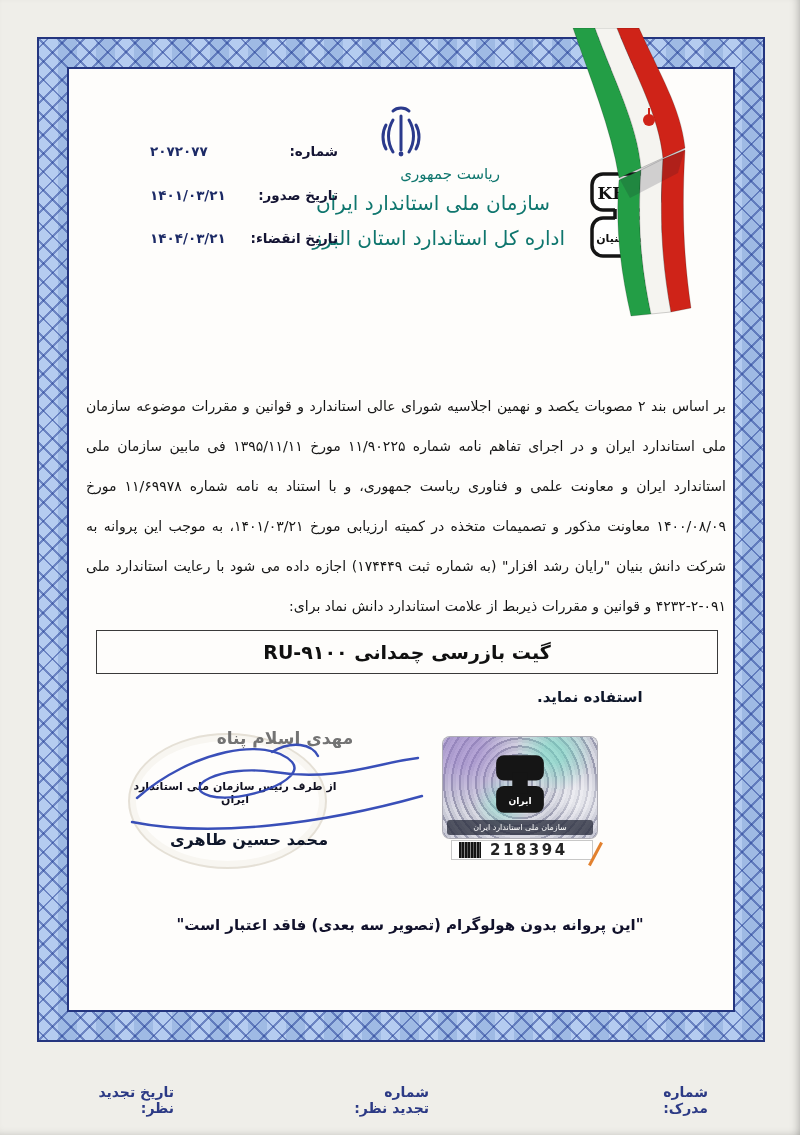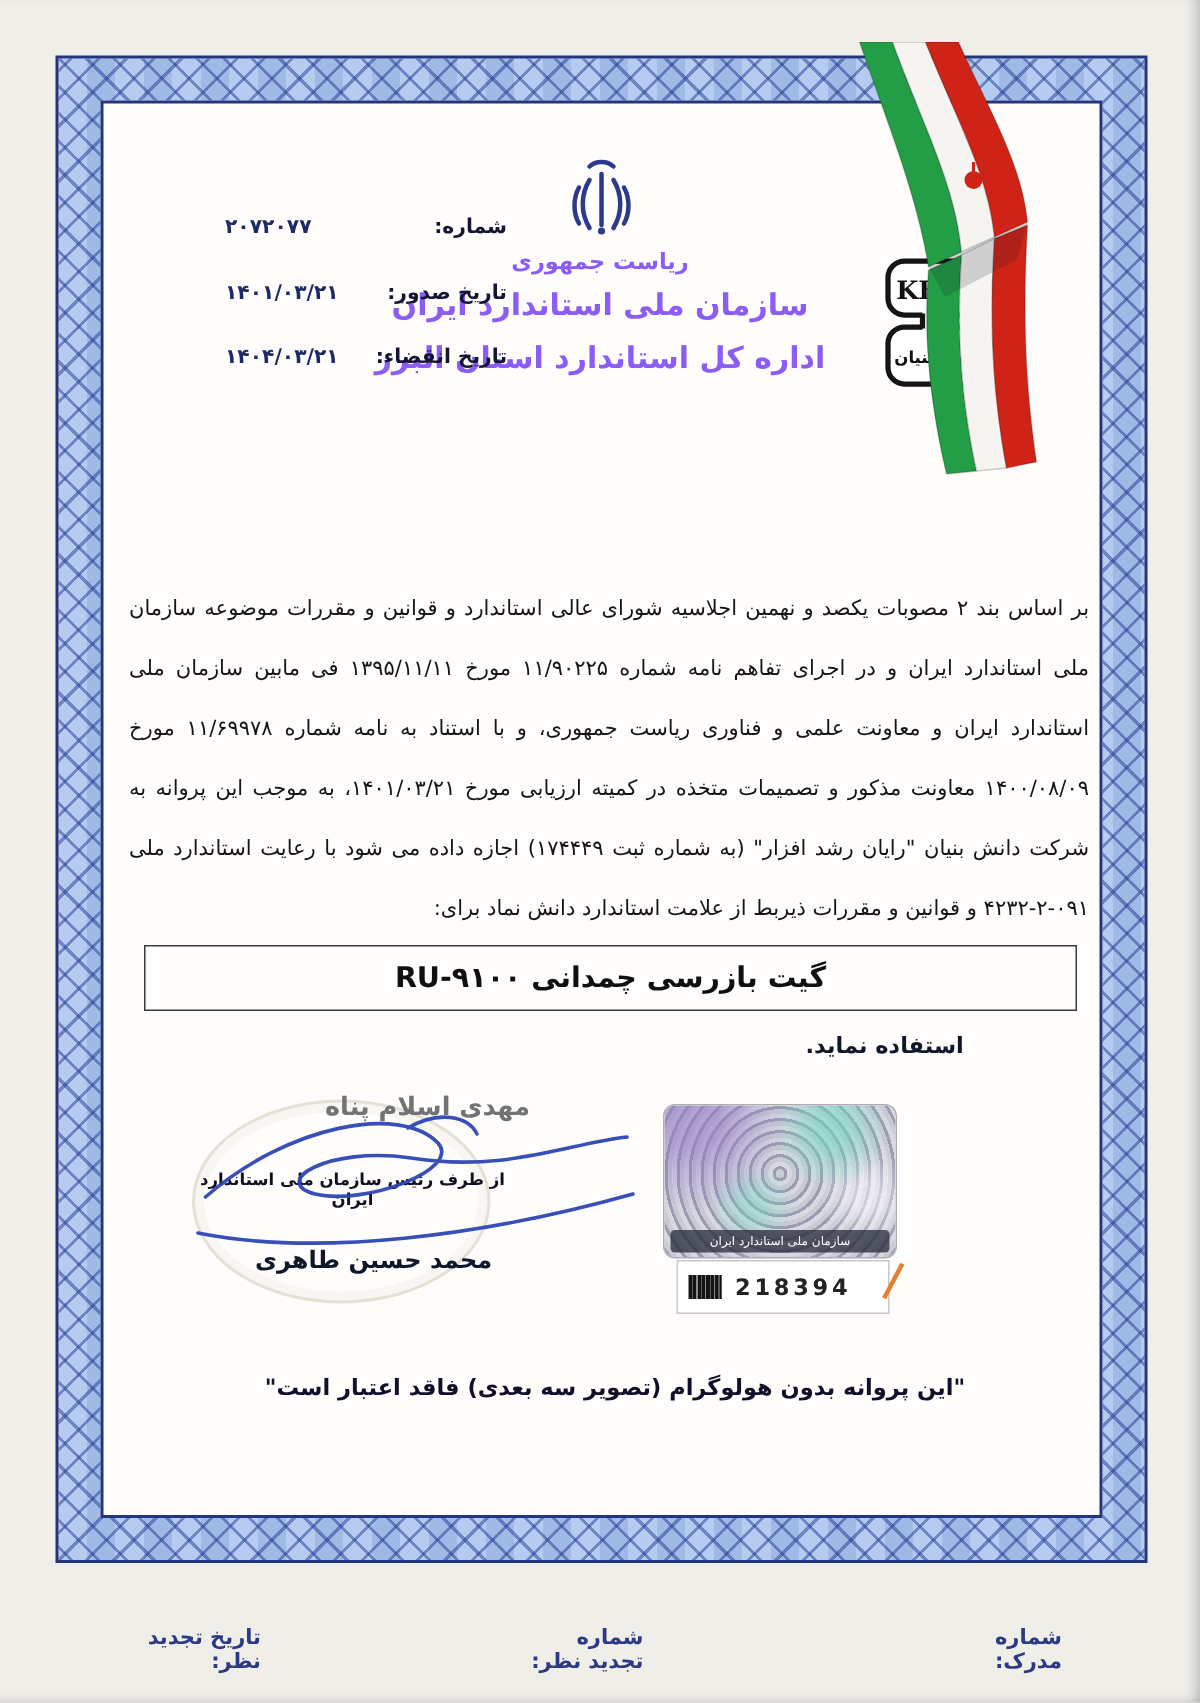--- a/index.html
+++ b/index.html
@@ -20,21 +20,21 @@
       repeating-linear-gradient(45deg, rgba(36,62,150,0) 0 5px, rgba(36,62,150,.50) 5px 7px, rgba(36,62,150,0) 7px 13px),
       repeating-linear-gradient(135deg, rgba(36,62,150,0) 0 5px, rgba(36,62,150,.50) 5px 7px, rgba(36,62,150,0) 7px 13px),
       repeating-linear-gradient(90deg, #b5ccf0 0 19px, #9fbae4 19px 38px);
   }
   .paper{
     position:absolute; left:67px; top:67px; width:664px; height:941px;
     background:#fefdfb; border:2px solid #24357f;
   }
   
   .emblem{position:absolute; left:380px; top:104px;}
-  .hdr-center{position:absolute; color:#8b5cf6; text-align:center; font-weight:bold;}
+  .hdr-center{position:absolute; color:#0f766e; font-weight:normal;}
   .hdr1{left:300px; top:165px; width:200px; font-size:15px;}
   .hdr2{left:250px; top:191px; width:300px; font-size:20px;}
   .hdr3{left:235px; top:226px; width:330px; font-size:20px;}
   .meta{position:absolute; left:150px; width:188px; display:flex; justify-content:space-between; font-size:13.5px; font-weight:bold; color:#141433;}
   .meta .v{color:#1c2a66;}
   .m1{top:143px;} .m2{top:187px;} .m3{top:230px;}
   
   .kb{position:absolute; left:584px; top:168px;}
   
   .ribbon{position:absolute; left:545px; top:28px; pointer-events:none;}
@@ -74,21 +74,21 @@
       radial-gradient(circle at 88% 60%, rgba(255,255,255,.5) 0 6%, rgba(255,255,255,0) 22%),
       repeating-radial-gradient(circle at 50% 45%, #c9cad6 0 3px, #9b9cb0 3px 5px, #d8d8e2 5px 8px);
     box-shadow:0 0 0 1px rgba(120,120,135,.6);
   }
   .holo-mark{position:absolute; left:47px; top:14px;}
   .holo-band{
     position:absolute; left:4px; right:4px; bottom:3px; height:15px; border-radius:3px;
     background:rgba(42,46,62,.78); color:#fff; font-size:8px; line-height:15px; text-align:center;
   }
   .serial-strip{
-    position:absolute; left:451px; top:840px; width:142px; height:36px;
+    position:absolute; left:451px; top:840px; width:142px; height:20px;
     background:#fff; border:1px solid #c8c8c8; display:flex; align-items:center; gap:9px;
     direction:ltr; padding:0 7px; box-sizing:border-box;
   }
   .barcode{width:22px; height:16px;
     background:
       repeating-linear-gradient(90deg,#141414 0 2px,#5a5a5a 2px 3px,#141414 3px 5px,#8a8a8a 5px 6px),
       #222;}
   .serial{font-size:15px; font-weight:bold; letter-spacing:2.5px; color:#232323;}
   .orange-tick{position:absolute; left:594px; top:841px; width:3px; height:26px; background:#e2812f; transform:rotate(28deg);}
   
@@ -182,20 +182,28 @@
     <svg width="310" height="108" viewBox="0 0 310 108">
       <g fill="none" stroke="#2f46b5" stroke-width="2.4" stroke-linecap="round" opacity="0.95">
         <path d="M15,62 C70,14 145,0 170,26 C186,44 120,68 88,60 C58,52 96,28 152,36 C215,46 258,26 296,22"></path>
         <path d="M10,86 C90,102 200,88 300,60"></path>
         <path d="M150,16 C170,4 190,8 196,20"></path>
       </g>
     </svg>
   </div>
 
   <div class="holo">
+    <div class="holo-mark">
+      <svg width="60" height="66" viewBox="0 0 84 94">
+        <rect x="8" y="6" width="68" height="36" rx="11" fill="#151515"></rect>
+        <rect x="8" y="50" width="68" height="38" rx="11" fill="#151515"></rect>
+        <rect x="31" y="30" width="22" height="30" fill="#151515"></rect>
+        <text x="42" y="76" text-anchor="middle" font-family="DejaVu Sans, sans-serif" font-weight="bold" font-size="13" fill="#fff">ایران</text>
+      </svg>
+    </div>
     <div class="holo-band">سازمان ملی استاندارد ایران</div>
   </div>
   <div class="serial-strip">
     <div class="barcode"></div>
     <div class="serial">218394</div>
   </div>
   <div class="orange-tick"></div>
 
   <div class="footer-note">"این پروانه بدون هولوگرام (تصویر سه بعدی) فاقد اعتبار است"</div>
 

